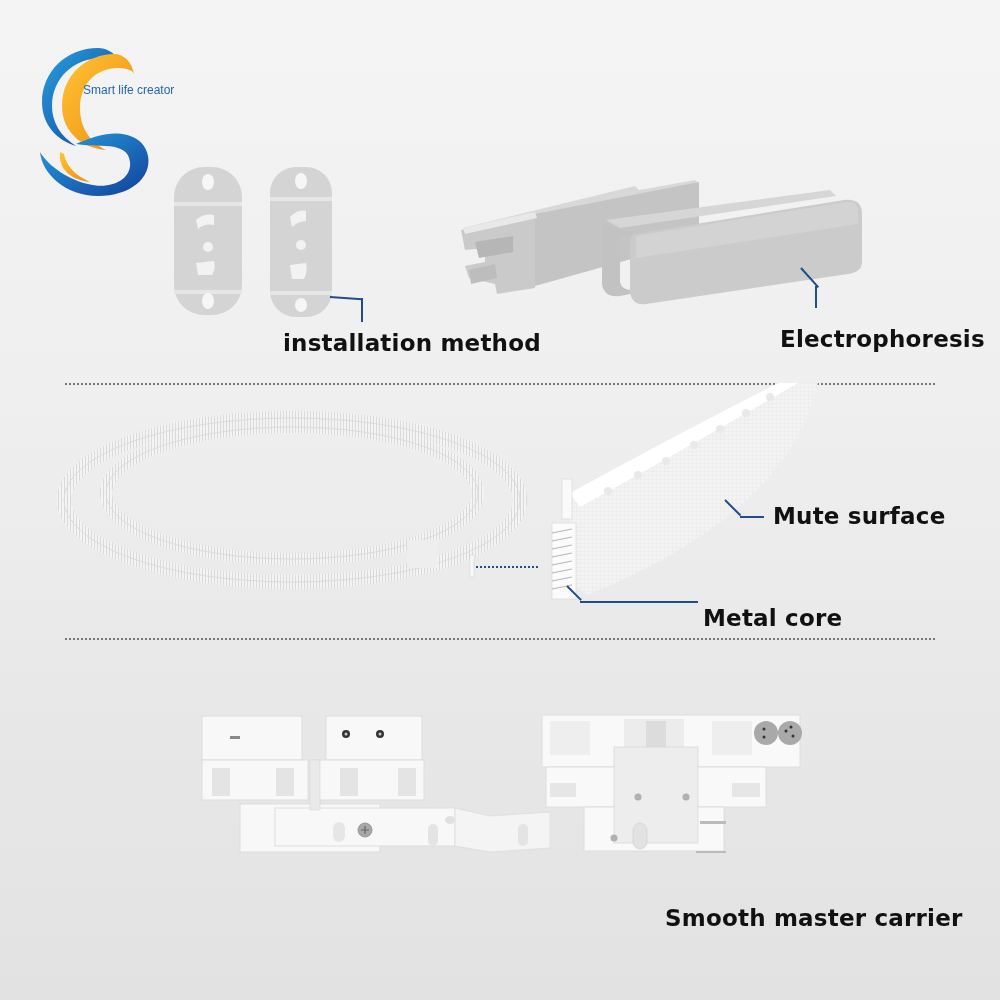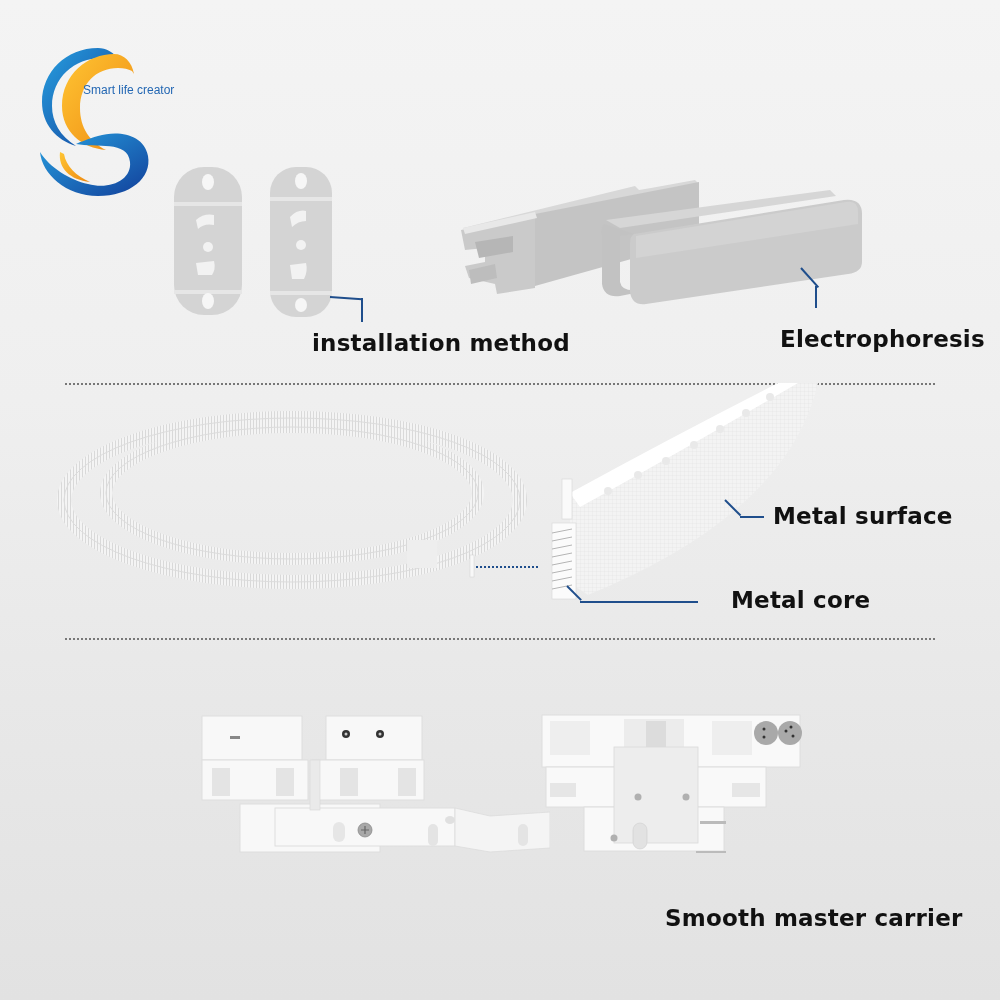--- a/index.html
+++ b/index.html
@@ -58,21 +58,21 @@
     <rect x="2" y="126" width="62" height="4" fill="#e6e6e6"></rect>
     <ellipse cx="33" cy="16" rx="6" ry="8" fill="#f6f6f6"></ellipse>
     <ellipse cx="33" cy="140" rx="6" ry="7" fill="#f6f6f6"></ellipse>
     <path d="M22 52 Q30 44 38 46 L38 56 Q30 56 24 62 Z" fill="#f2f2f2"></path>
     <circle cx="33" cy="80" r="5" fill="#f2f2f2"></circle>
     <path d="M22 100 L38 98 Q40 106 36 114 L24 114 Z" fill="#f2f2f2"></path>
   </svg>
 </div>
 <div class="leader" style="left:330px;top:296px;width:32px;height:2px;transform:rotate(4deg);transform-origin:left;"></div>
 <div class="leader" style="left:361px;top:298px;width:2px;height:24px;"></div>
-<div class="label" style="left:283px;top:330px;margin-left:29px;">installation method</div>
+<div class="label" style="left:283px;top:330px;">installation method</div>
 
 <div class="abs" style="left:455px;top:180px;">
   <svg width="250" height="115" viewBox="0 0 250 115">
     <path d="M8 48 L180 6 L184 10 L196 8 L240 0 L244 4 L80 44 L80 60 L30 70 Z" fill="#d8d8d8"></path>
     <path d="M6 50 L80 34 L80 108 L42 114 L40 104 L14 98 L10 86 L30 82 L30 68 L10 70 Z" fill="#cacaca"></path>
     <path d="M80 34 L244 2 L244 60 L80 106 Z" fill="#c4c4c4"></path>
     <path d="M14 90 L40 84 L42 98 L16 104 Z" fill="#bdbdbd"></path>
     <path d="M20 62 L58 56 L58 72 L24 78 Z" fill="#b6b6b6"></path>
     <path d="M8 48 L80 32 L82 38 L10 54 Z" fill="#e8e8e8"></path>
   </svg>
@@ -137,25 +137,25 @@
         <line x1="4" y1="174" x2="24" y2="170"></line>
       <line x1="4" y1="182" x2="24" y2="178"></line>
         <line x1="4" y1="190" x2="24" y2="186"></line>
       <line x1="4" y1="198" x2="24" y2="194"></line>
         <line x1="4" y1="206" x2="24" y2="202"></line>
     </g>
   </svg>
 </div>
 <div class="leader" style="left:724px;top:500px;width:2px;height:22px;transform:rotate(-45deg);transform-origin:top;"></div>
 <div class="leader" style="left:740px;top:516px;width:24px;height:2px;"></div>
-<div class="label" style="left:773px;top:503px;">Metal surface</div>
+<div class="label" style="left:773px;top:503px;">Mute surface</div>
 
 <div class="leader" style="left:566px;top:586px;width:2px;height:20px;transform:rotate(-45deg);transform-origin:top;"></div>
 <div class="leader" style="left:580px;top:601px;width:118px;height:2px;"></div>
-<div class="label" style="left:703px;top:587px;margin-left:28px;">Metal core</div>
+<div class="label" style="left:703px;top:605px;">Metal core</div>
 
 <div class="divider" style="top:638px;"></div>
 
 <div class="abs" style="left:200px;top:712px;">
   <svg width="350" height="145" viewBox="0 0 350 145">
     <g fill="#f8f8f8" stroke="#dedede" stroke-width="1">
       <rect x="2" y="4" width="100" height="44"></rect>
       <rect x="126" y="4" width="96" height="44"></rect>
       <rect x="2" y="48" width="106" height="40"></rect>
       <rect x="112" y="48" width="112" height="40"></rect>

